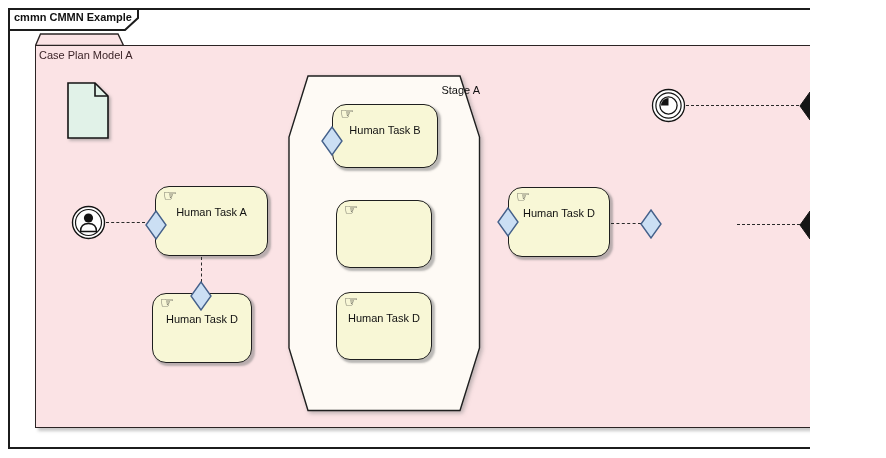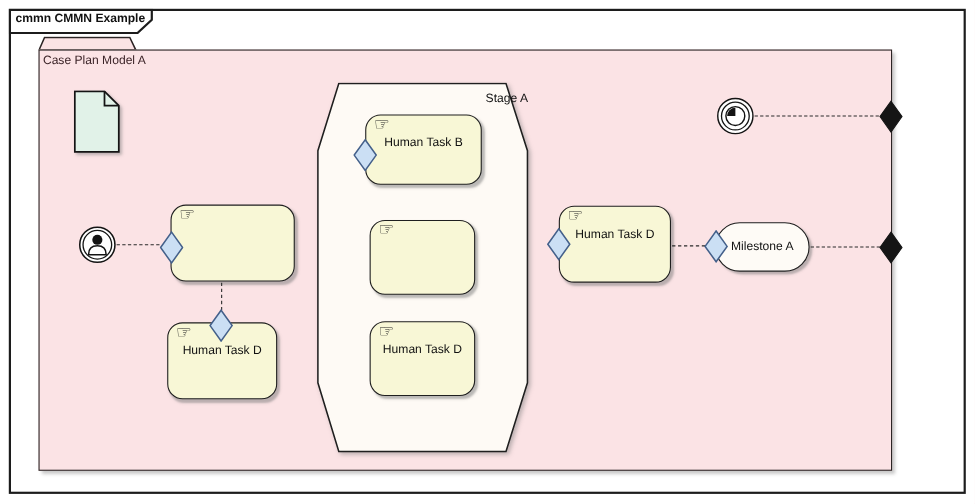--- a/index.html
+++ b/index.html
@@ -1,16 +1,16 @@
 <!DOCTYPE html>
 <html><head>
 <meta charset="utf-8">
 <style>
   html,body { margin:0; padding:0; background:#fff; font-family:"Liberation Sans", sans-serif; }
-  .canvas { position:relative; width:886px; height:458px; background:#ffffff; overflow:hidden; }
+  .canvas { position:relative; width:810px; height:458px; background:#ffffff; overflow:hidden; }
 
   
   .frame { position:absolute; left:8px; top:8px; width:870px; height:441px;
            border:2px solid #1c1c1c; box-sizing:border-box; background:#fff; }
   .frame-label { position:absolute; left:8px; top:8px; width:132px; height:23px; }
   .frame-label-text { position:absolute; left:14px; top:11px; font-size:11px; font-weight:bold; color:#111; white-space:nowrap; }
 
   
   .case-tab-svg { position:absolute; left:35px; top:33px; }
   .case-body { position:absolute; left:35px; top:45px; width:776px; height:383px;
@@ -69,20 +69,21 @@
     <circle cx="17.5" cy="17.5" r="16" fill="#ffffff" stroke="#141414" stroke-width="1.4"></circle>
     <circle cx="17.5" cy="17.5" r="13" fill="#ffffff" stroke="#141414" stroke-width="1.2"></circle>
     <circle cx="17.5" cy="13" r="4.6" fill="#141414"></circle>
     <path d="M9.5,26.5 Q9.5,18.5 17.5,18.5 Q25.5,18.5 25.5,26.5 Z" fill="#ffffff" stroke="#141414" stroke-width="1.4"></path>
   </svg>
 
   <div class="dash-h" style="left:106px; top:222px; width:39px;"></div>
 
   <div class="task" style="left:155px; top:186px; width:113px; height:70px;">
     <span class="hand">☞</span>
+    <div class="task-label">Human Task A</div>
   </div>
   <svg class="abs" style="left:145px; top:210px;" width="22" height="30" viewBox="0 0 22 30">
     <polygon points="11,1 21,15 11,29 1,15" fill="#CBDFF4" stroke="#44608A" stroke-width="1.4"></polygon>
   </svg>
 
   <div class="dash-v" style="left:201px; top:257px; height:25px;"></div>
 
   <div class="task" style="left:152px; top:293px; width:100px; height:70px;">
     <span class="hand">☞</span>
     <div class="task-label">Human Task D</div>
@@ -116,23 +117,20 @@
   <div class="task" style="left:508px; top:187px; width:102px; height:70px;">
     <span class="hand">☞</span>
     <div class="task-label">Human Task D</div>
   </div>
   <svg class="abs" style="left:497px; top:207px;" width="22" height="30" viewBox="0 0 22 30">
     <polygon points="11,1 21,15 11,29 1,15" fill="#CBDFF4" stroke="#44608A" stroke-width="1.4"></polygon>
   </svg>
 
   <div class="dash-h" style="left:611px; top:223px; width:30px;"></div>
 
-  <div class="milestone">
-    <div class="milestone-label">Milestone A</div>
-  </div>
   <svg class="abs" style="left:640px; top:209px;" width="22" height="30" viewBox="0 0 22 30">
     <polygon points="11,1 21,15 11,29 1,15" fill="#CBDFF4" stroke="#44608A" stroke-width="1.4"></polygon>
   </svg>
 
   <div class="dash-h" style="left:737px; top:224px; width:63px;"></div>
 
   <svg class="abs" style="left:651px; top:88px;" width="35" height="35" viewBox="0 0 35 35">
     <circle cx="17.5" cy="17.5" r="16" fill="#ffffff" stroke="#141414" stroke-width="1.3"></circle>
     <circle cx="17.5" cy="17.5" r="12.6" fill="#ffffff" stroke="#141414" stroke-width="1.2"></circle>
     <circle cx="17.5" cy="17.5" r="8.6" fill="#ffffff" stroke="#141414" stroke-width="1.3"></circle>

